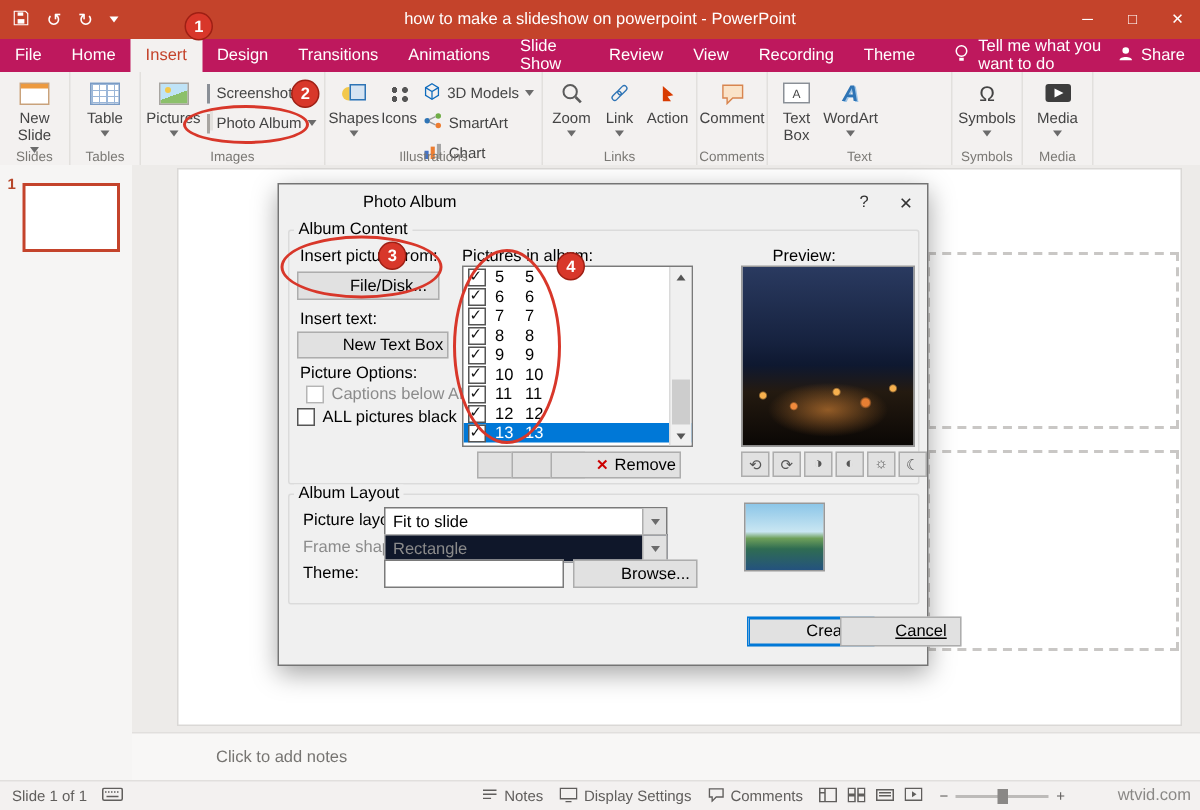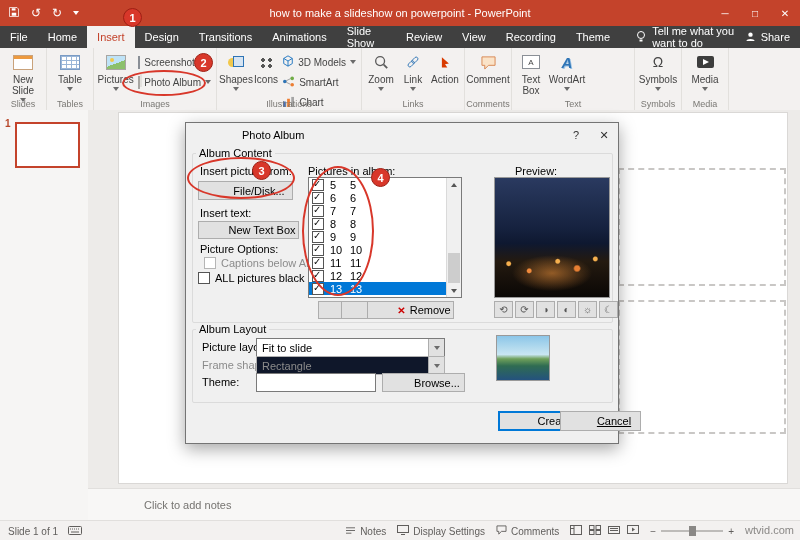--- a/index.html
+++ b/index.html
@@ -7,21 +7,21 @@
 
   
   .titlebar{position:absolute;top:0;left:0;right:0;height:26px;background:#C4432B;color:#fff;}
   .qat{position:absolute;left:8px;top:0;height:26px;display:flex;align-items:center;gap:11px;font-size:12px;color:#fff;}
   .qat .g{cursor:default;}
   .title-text{position:absolute;left:0;right:0;top:0;height:26px;line-height:26px;text-align:center;font-size:11px;color:#fff;}
   .winctl{position:absolute;right:0;top:0;height:26px;display:flex;}
   .winbtn{width:30px;height:26px;display:flex;align-items:center;justify-content:center;font-size:10px;color:#fff;}
 
   
-  .tabrow{position:absolute;top:26px;left:0;right:0;height:22px;background:#404040;display:flex;align-items:stretch;color:#fff;font-size:11px;}
+  .tabrow{position:absolute;top:26px;left:0;right:0;height:22px;background:#be185d;display:flex;align-items:stretch;color:#fff;font-size:11px;}
   .tab{padding:0 10px;display:flex;align-items:center;cursor:default;}
   .tab.selected{background:#F3F1F0;color:#C4432B;}
   .tellme{display:flex;align-items:center;gap:6px;margin-left:16px;}
   .share{margin-left:auto;margin-right:10px;display:flex;align-items:center;gap:5px;}
 
   
   .ribbon{position:absolute;top:48px;left:0;right:0;height:62px;background:#F3F1F0;border-bottom:1px solid #D5D2CF;display:flex;}
   .group{position:relative;display:flex;align-items:flex-start;padding:3px 2px 13px 2px;border-right:1px solid #E2E0DD;}
   .grouplabel{position:absolute;bottom:1px;left:0;right:0;text-align:center;font-size:9px;color:#7A7874;}
   .bigbtn{width:42px;display:flex;flex-direction:column;align-items:center;font-size:10px;color:#444;text-align:center;line-height:11px;gap:2px;padding-top:1px;}
@@ -55,21 +55,21 @@
   .thumb{position:absolute;left:15px;top:12px;width:61px;height:42px;background:#fff;border:2px solid #C4432B;}
   .main{position:absolute;left:88px;top:110px;right:0;bottom:52px;background:#EDEBE9;}
   .slidecanvas{position:absolute;left:30px;top:2px;right:12px;bottom:4px;background:#fff;border:1px solid #DAD8D6;}
   .placeholder{position:absolute;border:2px dashed #C9C7C5;background:#fff;}
   .notesbar{position:absolute;left:88px;top:488px;right:0;height:32px;background:#F8F7F6;border-top:1px solid #E1DFDD;display:flex;align-items:center;}
   .notes-text{margin-left:56px;font-size:11px;color:#767471;}
 
   
   .statusbar{position:absolute;left:0;top:520px;right:0;height:20px;background:#F3F1F0;border-top:1px solid #E1DFDD;display:flex;align-items:center;font-size:10px;color:#605E5C;}
   .sb-left{display:flex;align-items:center;gap:10px;padding-left:8px;}
-  .sb-right{margin-left:auto;display:flex;align-items:center;gap:11px;padding-right:66px;}
+  .sb-right{margin-left:auto;display:flex;align-items:center;gap:11px;padding-right:90px;}
   .sb-item{display:flex;align-items:center;gap:4px;}
   .viewbtns{display:flex;gap:7px;}
   .zoomer{display:flex;align-items:center;gap:5px;}
   .zoomtrack{width:62px;height:2px;background:#BDBBB9;position:relative;}
   .zoomthumb{position:absolute;left:28px;top:-4px;width:7px;height:10px;background:#8A8886;}
   .watermark{position:absolute;right:6px;top:3px;font-size:11px;color:#8A8886;}
 
   
   .dialog{position:absolute;left:185px;top:122px;width:432px;height:320px;background:#F0F0F0;border:1px solid #747474;box-shadow:0 5px 16px rgba(0,0,0,.35);font-size:11px;color:#000;z-index:50;}
   .dlg-title{position:absolute;left:0;top:0;right:0;height:24px;display:flex;align-items:center;}

